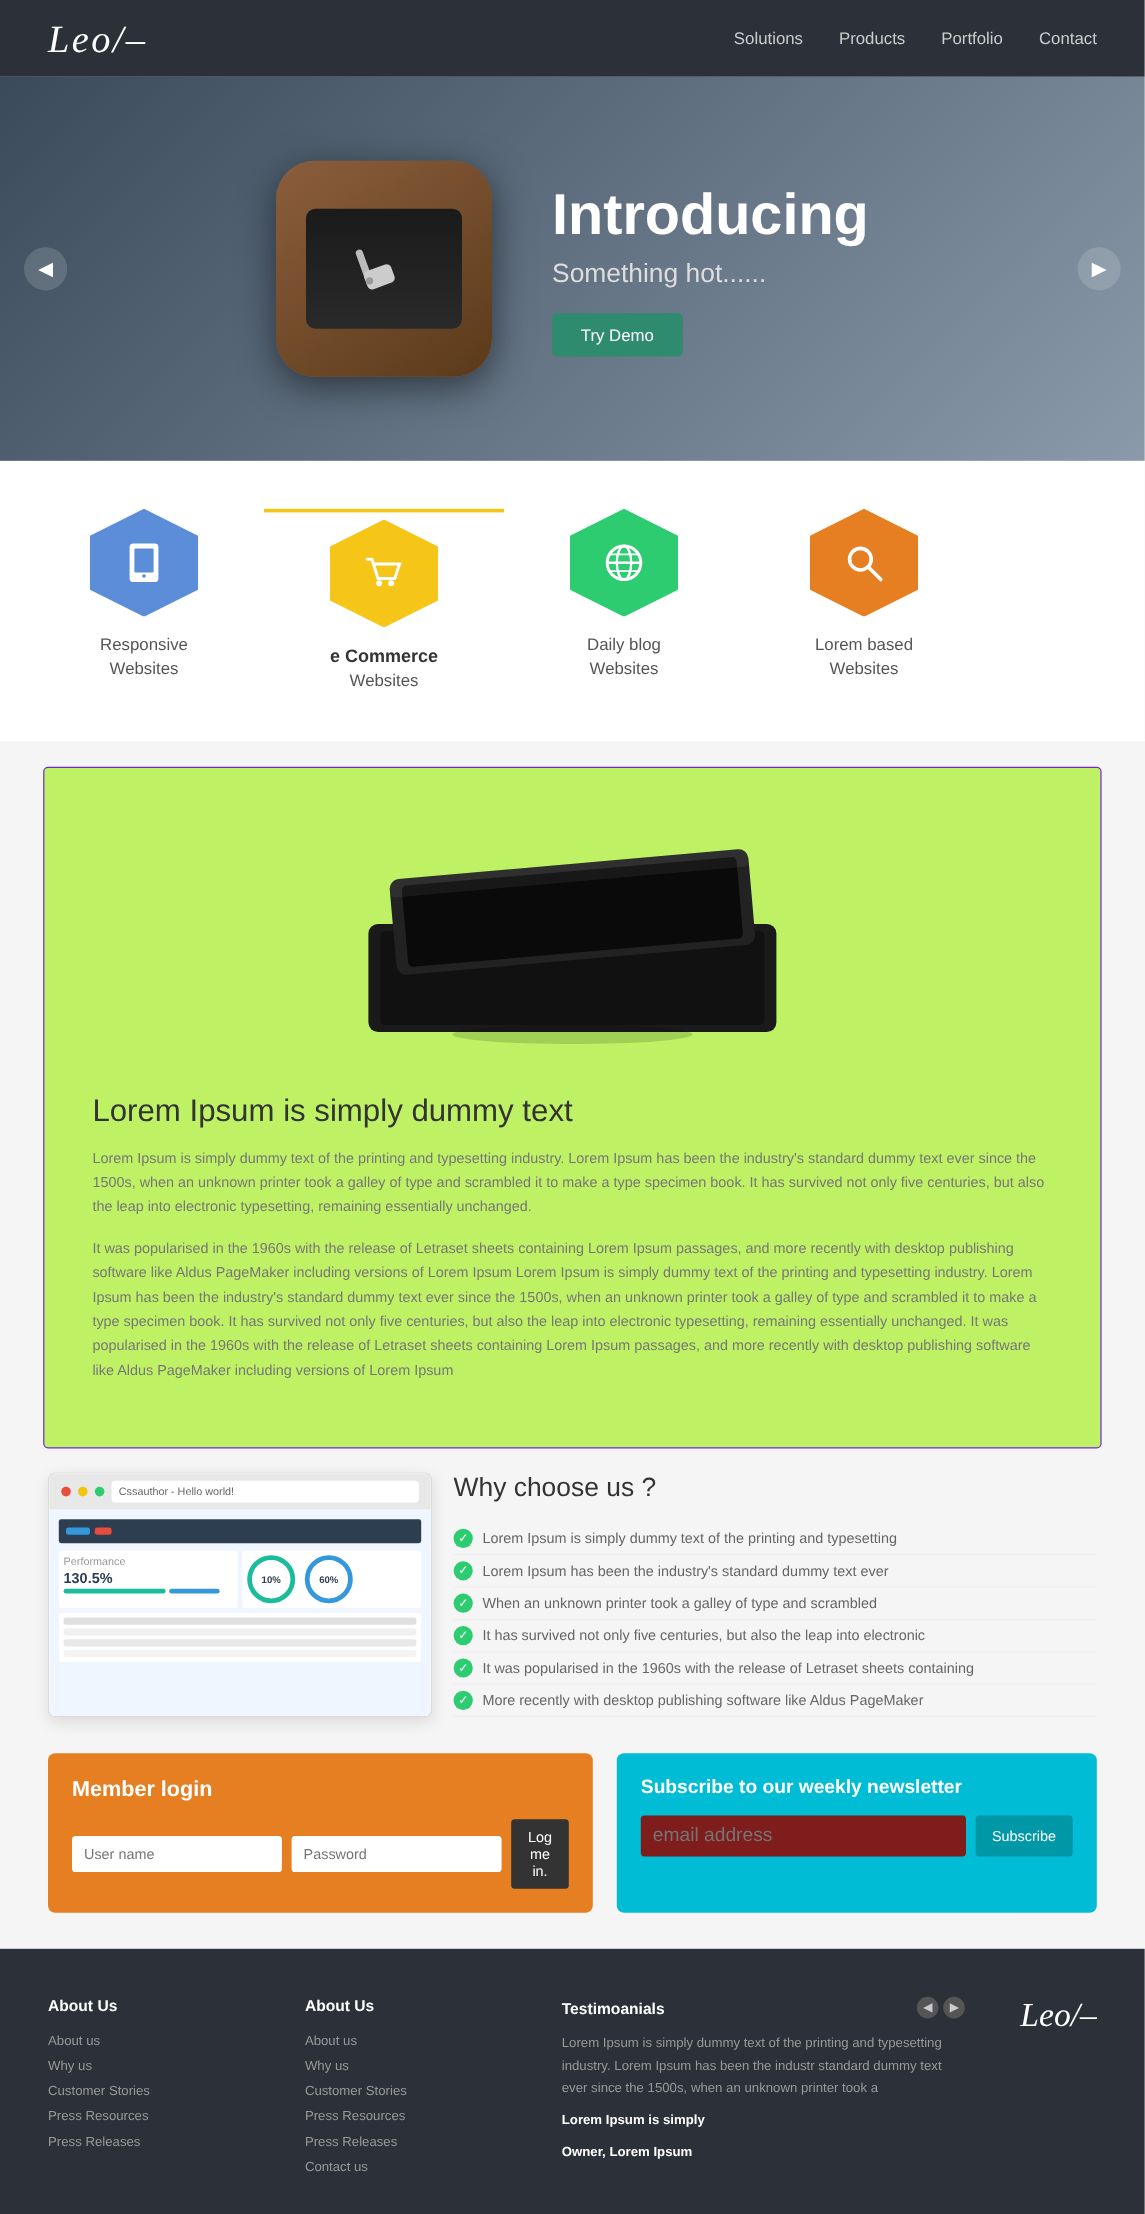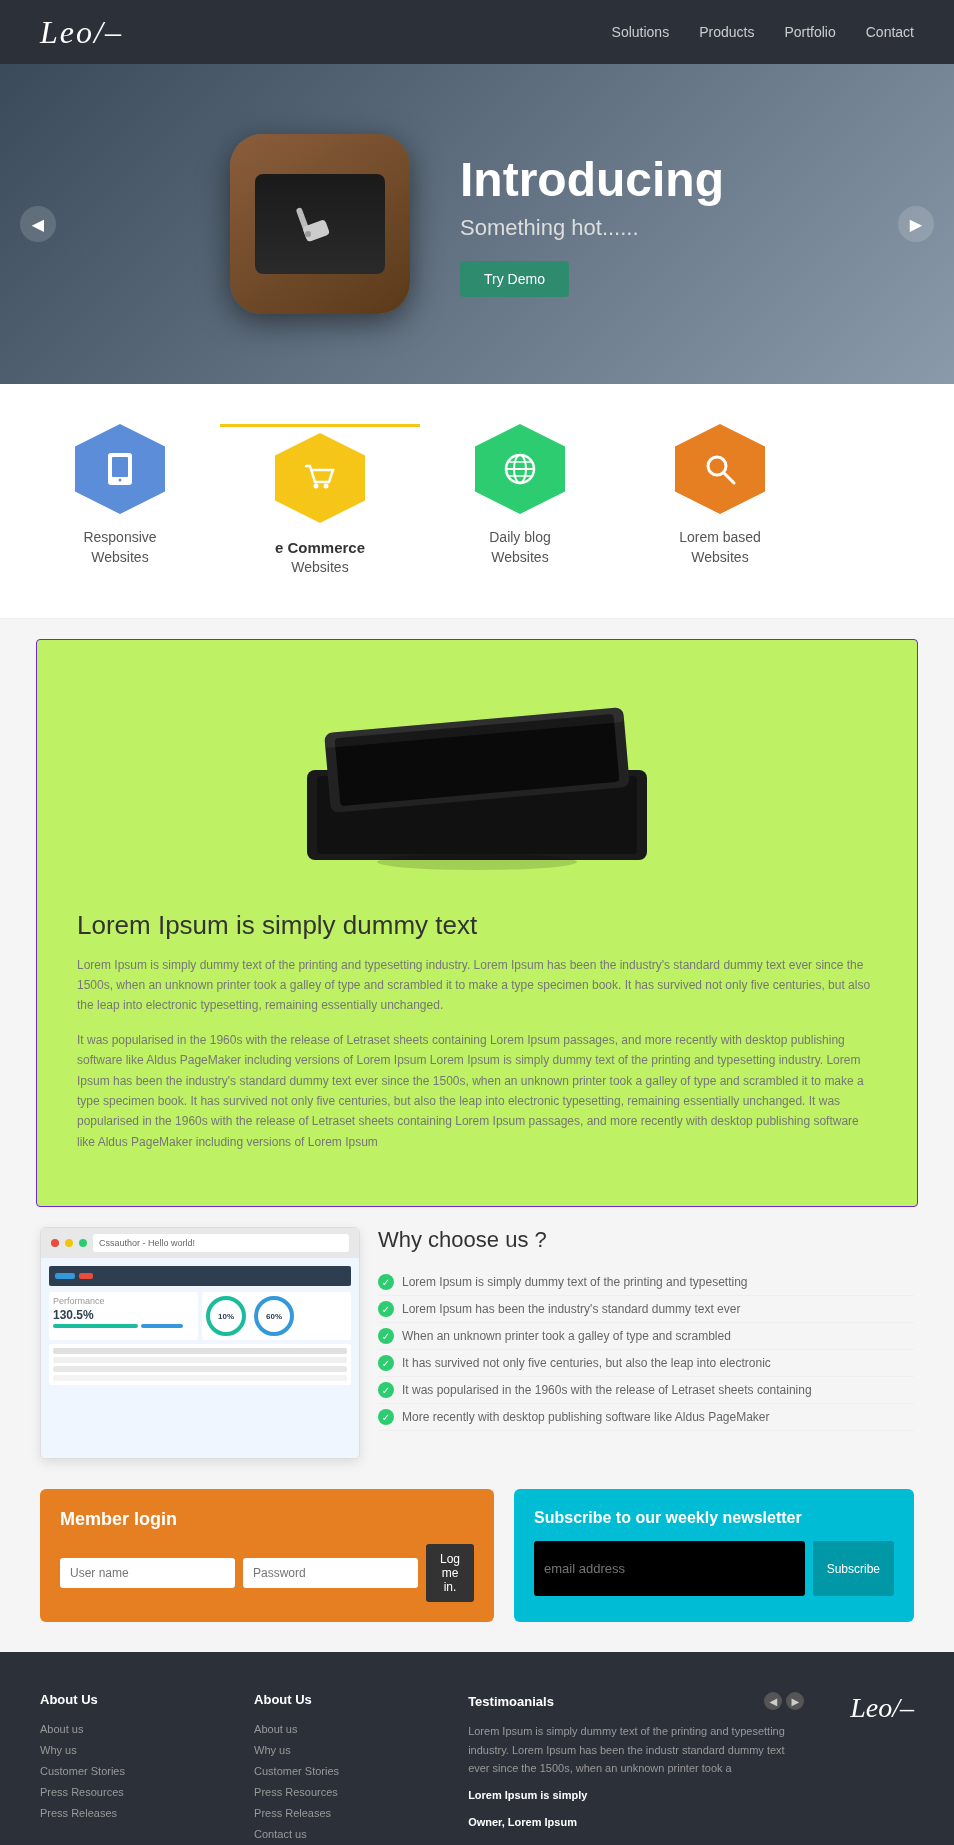--- a/index.html
+++ b/index.html
@@ -204,21 +204,21 @@
       height: 18px;
       border-radius: 3px;
       font-size: 9px;
       color: #666;
       padding: 2px 6px;
       display: flex;
       align-items: center;
     }
     .browser-content {
       background: #f0f6ff;
-      height: 200px;
+      height: 172px;
       padding: 8px;
       overflow: hidden;
     }
     .browser-nav {
       background: #2c3e50;
       height: 20px;
       border-radius: 2px;
       margin-bottom: 6px;
       display: flex;
       align-items: center;
@@ -335,24 +335,24 @@
       padding: 20px;
       flex: 1;
     }
     .newsletter-box h3 {
       color: #fff;
       font-size: 16px;
       margin-bottom: 14px;
     }
     .newsletter-form { display: flex; gap: 8px; }
     .newsletter-form input {
-      background: #000000;
+      background: #7f1d1d;
       border: none;
-      padding: 20px 10px;
-      font-size: 13px;
+      padding: 8px 10px;
+      font-size: 16px;
       color: #999;
       border-radius: 3px;
       flex: 1;
       outline: none;
     }
     .subscribe-btn {
       background: #0097a7;
       color: #fff;
       border: none;
       padding: 8px 14px;

